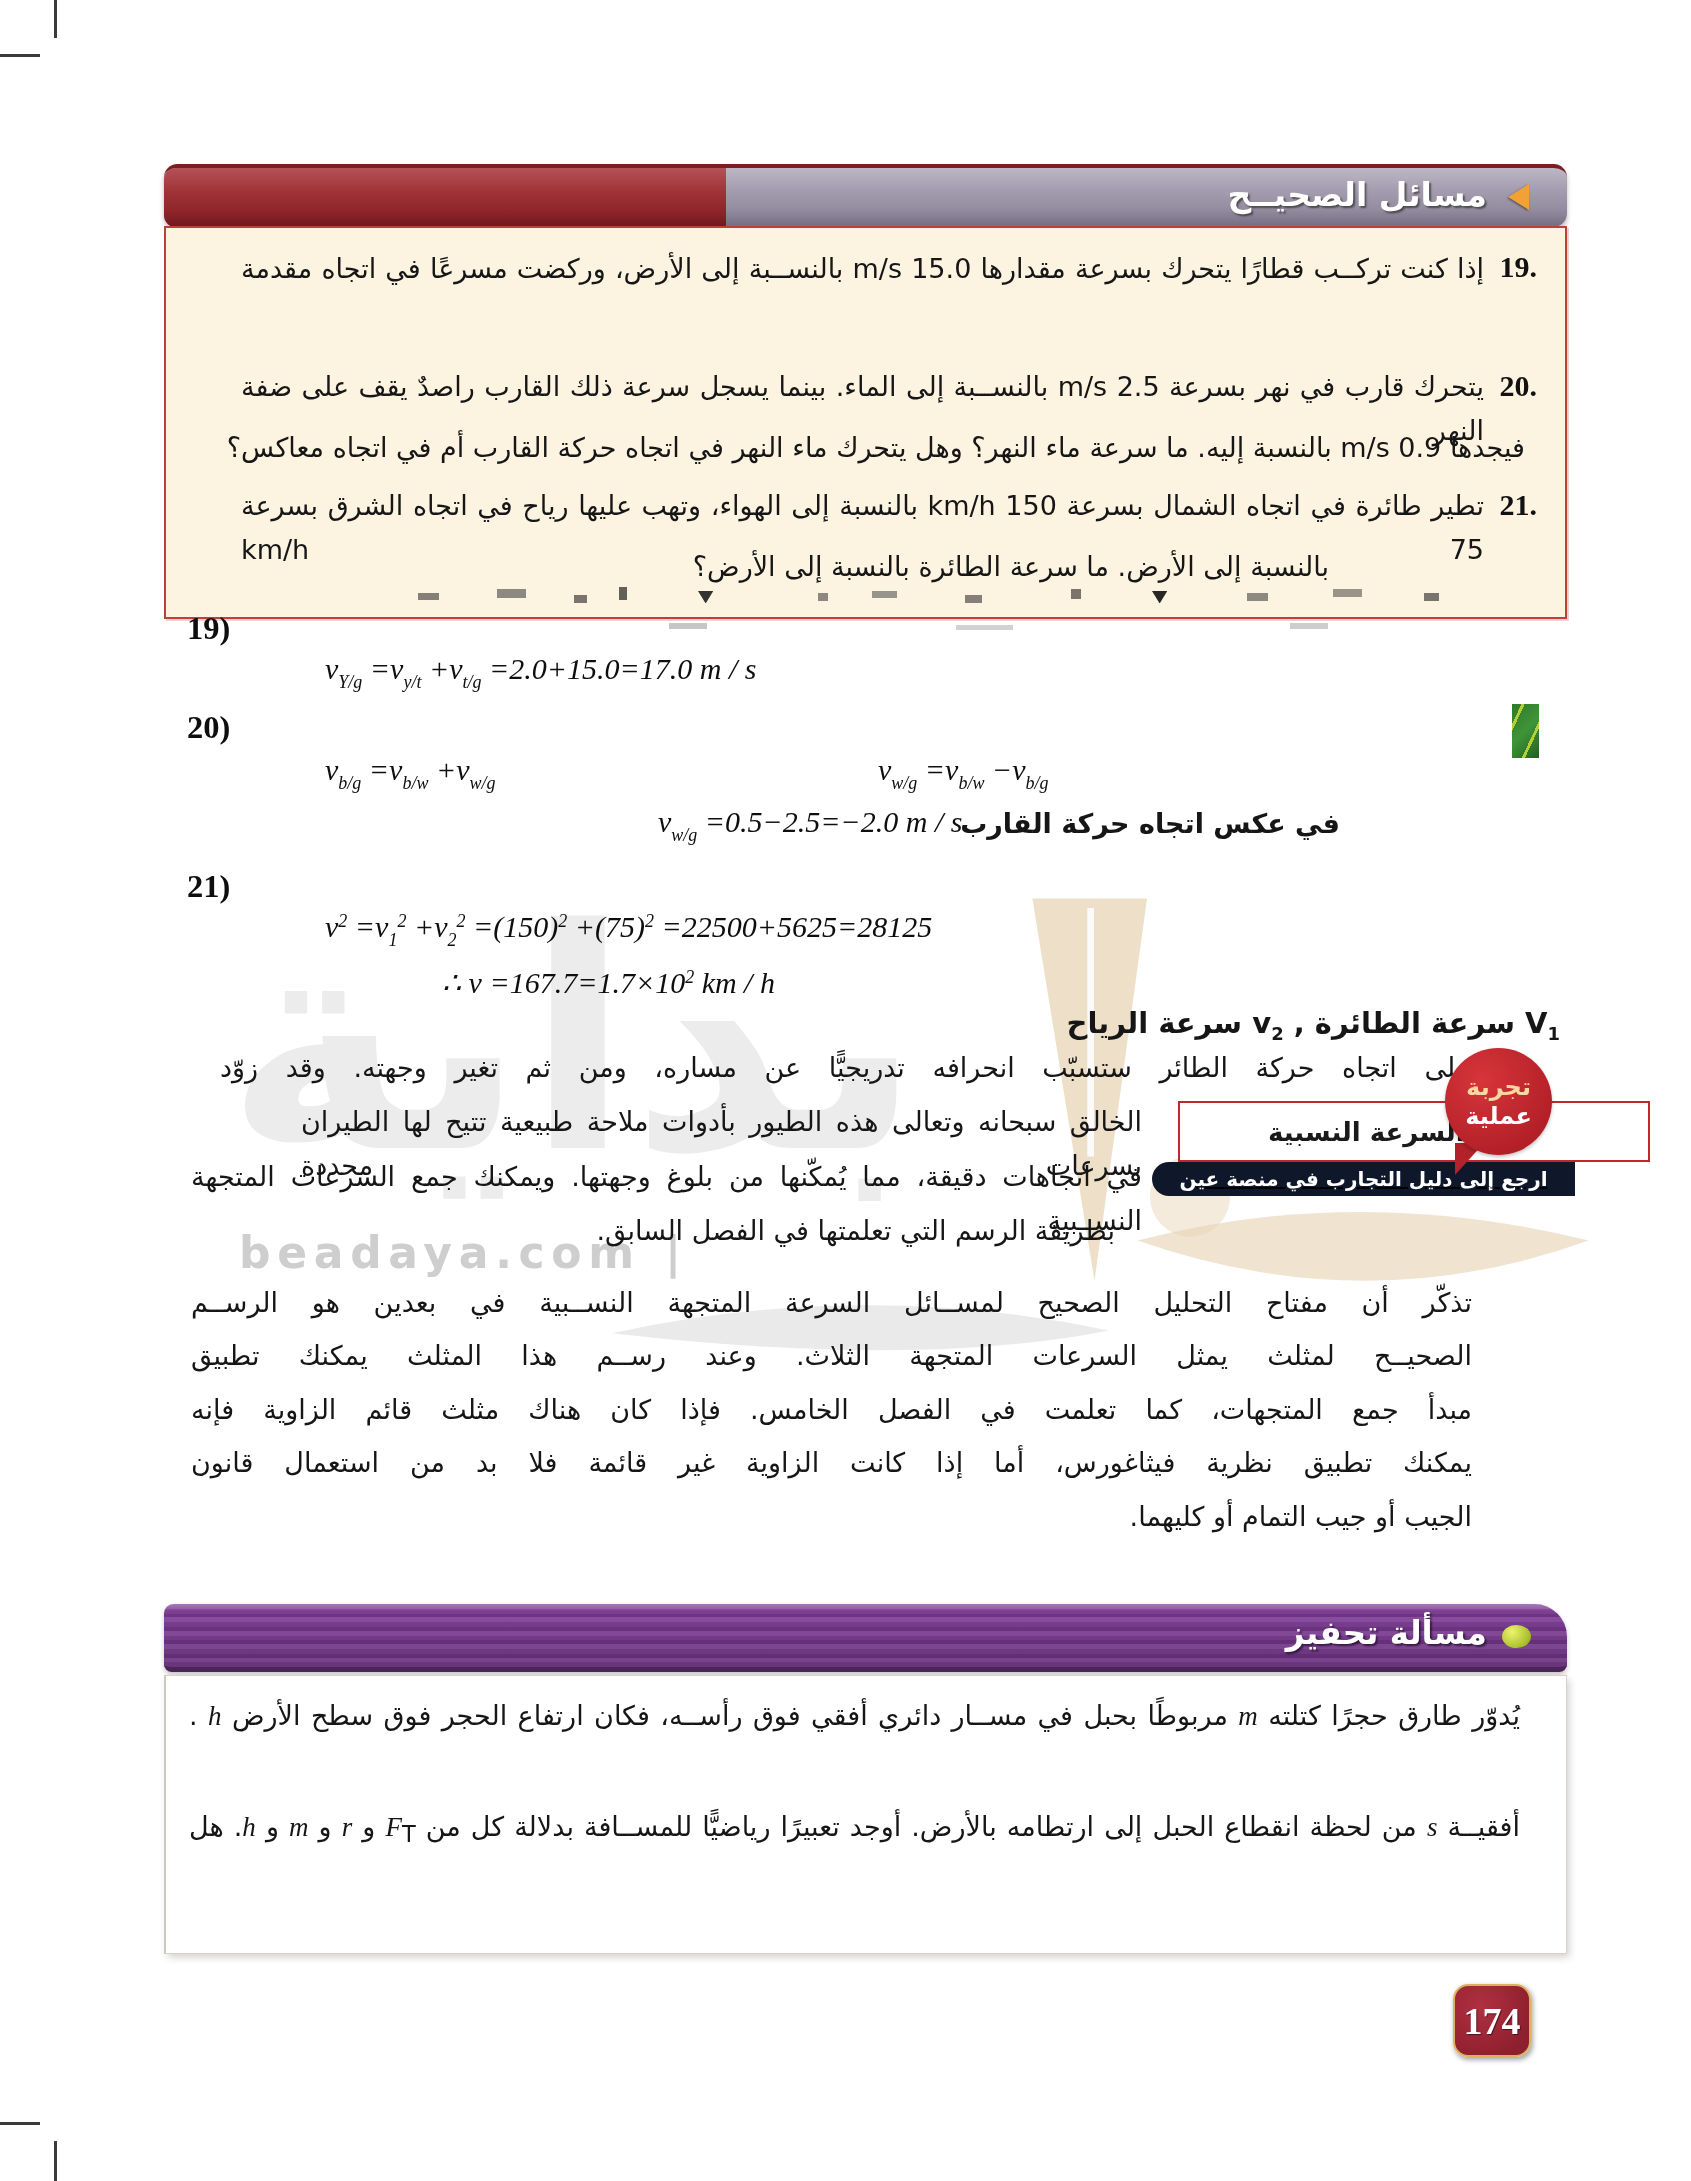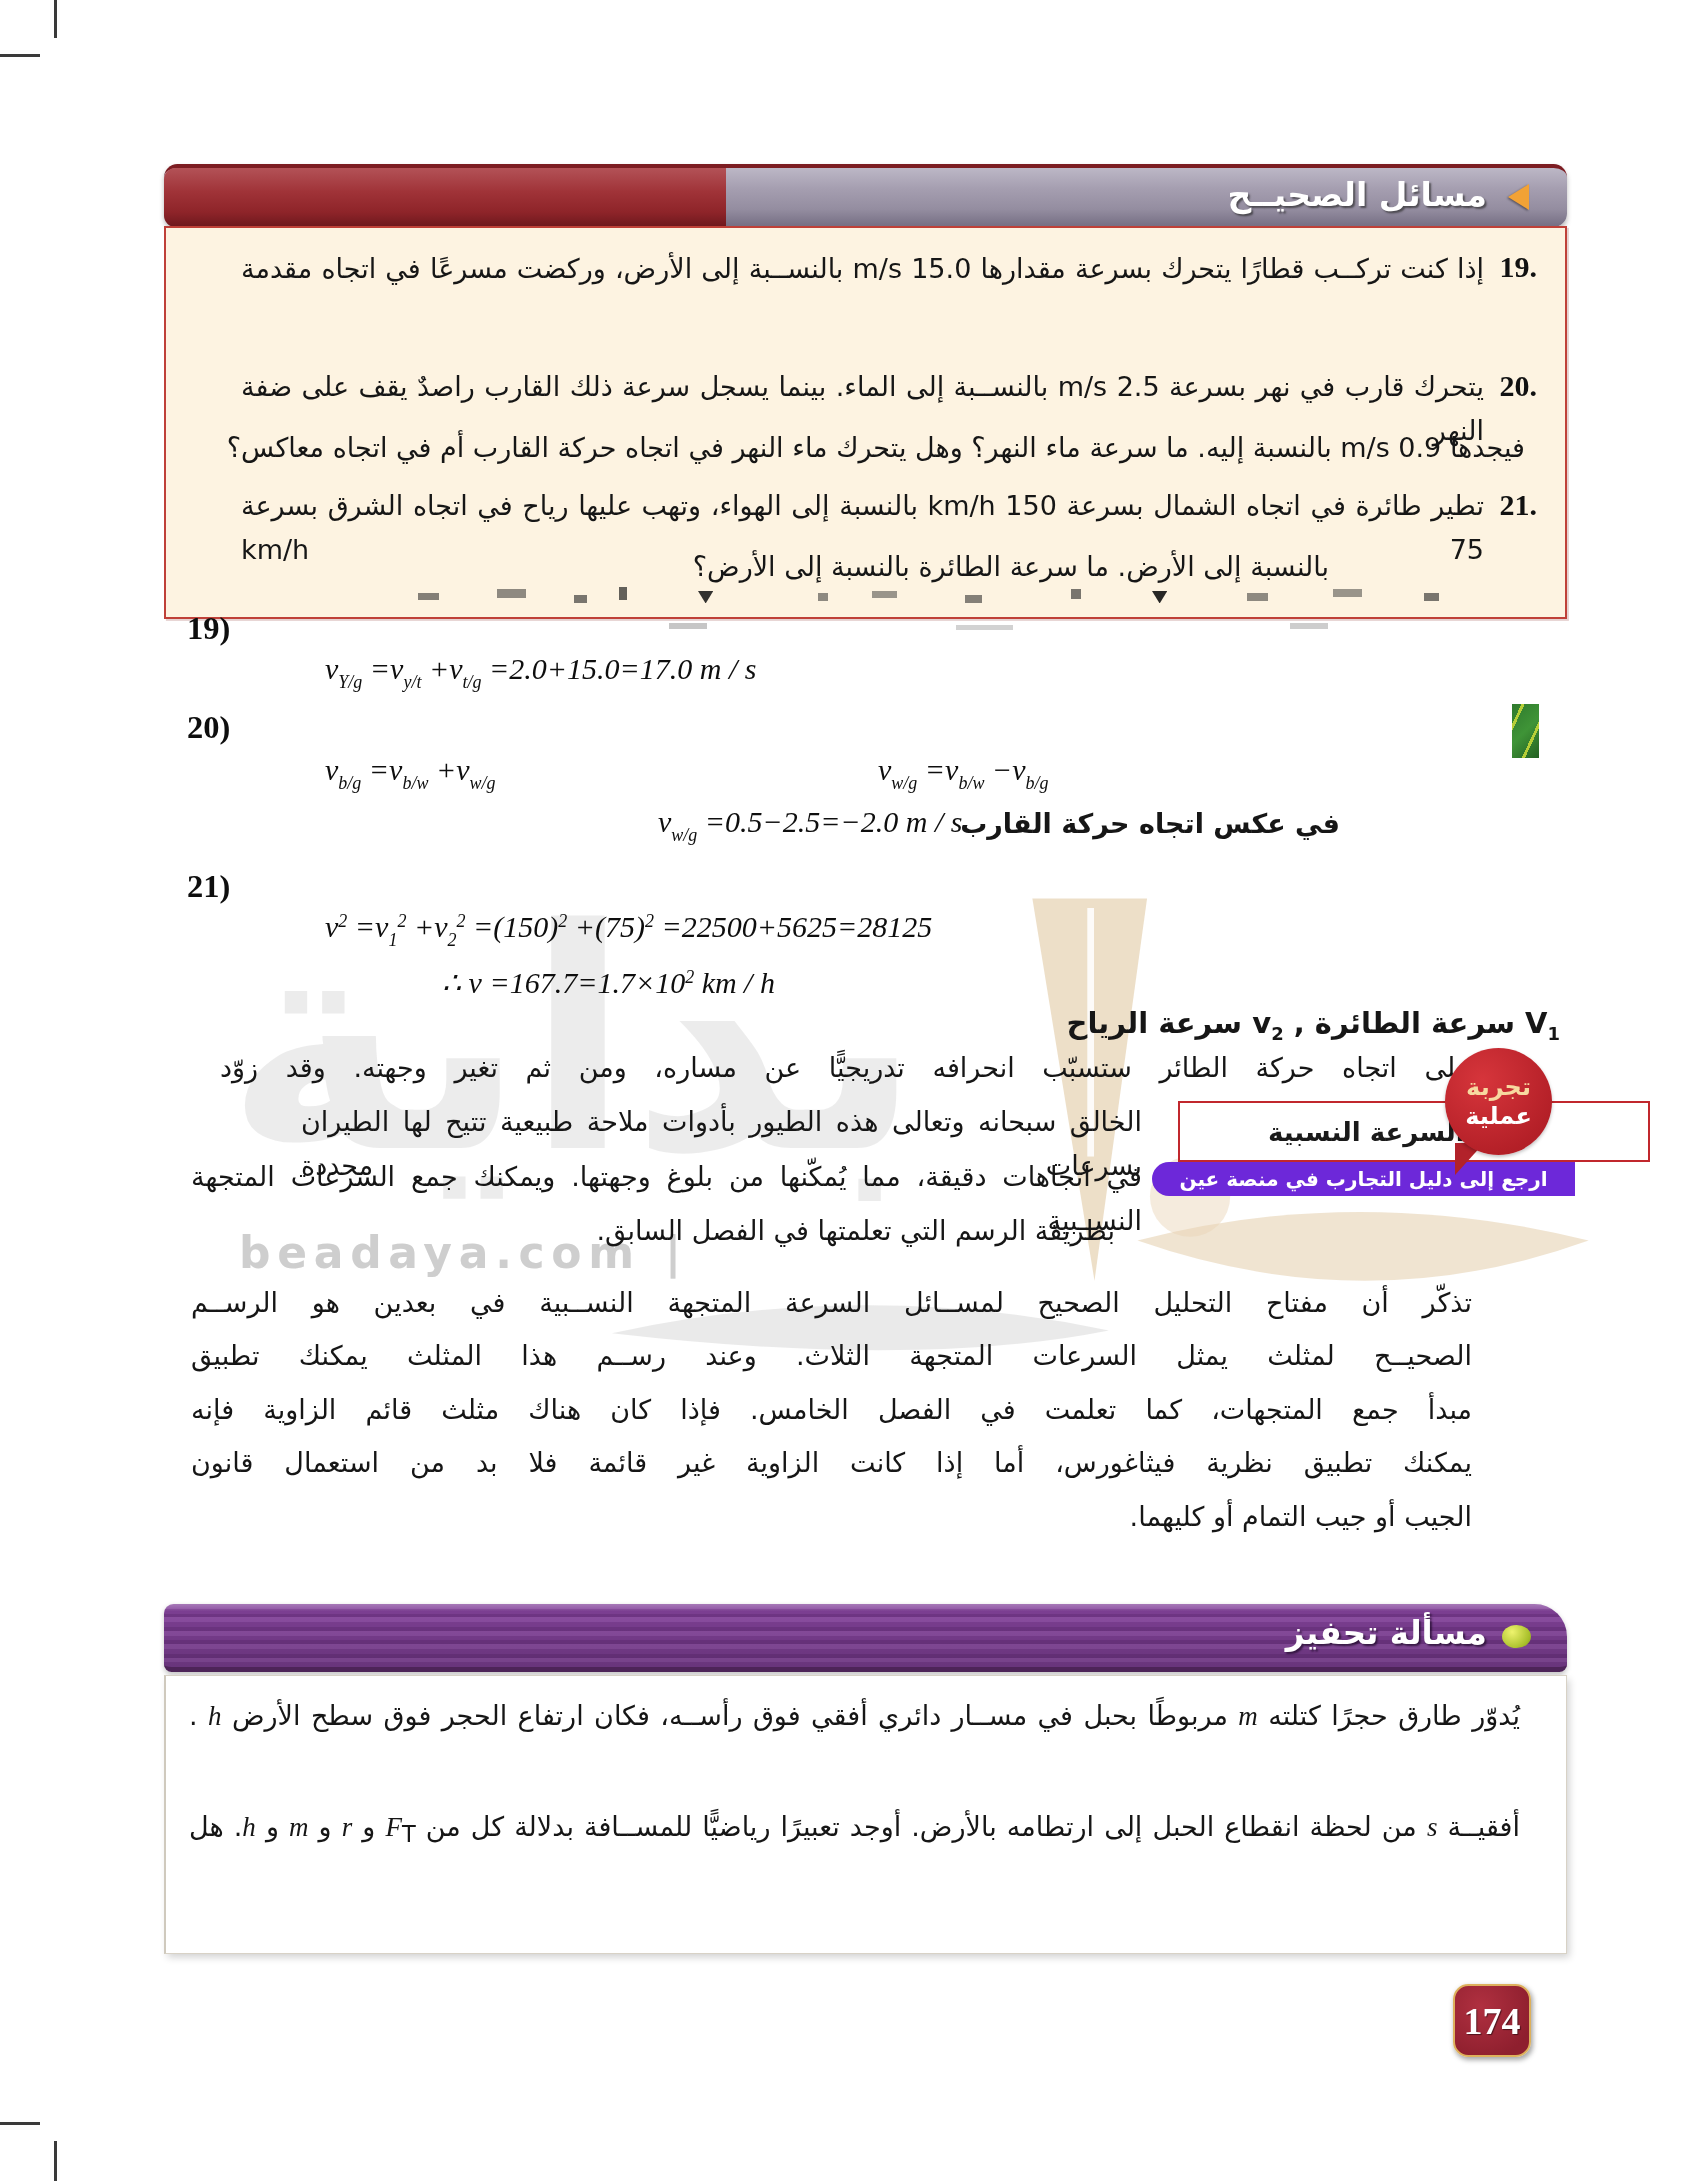--- a/index.html
+++ b/index.html
@@ -44,22 +44,22 @@
   
   .bubble{left:1445px;top:1048px;width:107px;height:107px;border-radius:50%;
         background:radial-gradient(circle at 35% 30%,#d6353b,#b31f27 75%);
         box-shadow:0 1.9px 3.8px rgba(0,0,0,.25);display:flex;flex-direction:column;
         align-items:center;justify-content:center;z-index:4;}
   .bubble-tail{left:1455px;top:1143px;width:0;height:0;border-right:29px solid transparent;
         border-top:32.5px solid #b2222a;z-index:3;}
   .sbox{left:1178px;top:1101px;width:472px;height:61px;background:#fff;border:2.9px solid #c1272d;
         box-sizing:border-box;display:flex;align-items:center;justify-content:center;
         padding-left:9.6px;padding-right:105px;z-index:2;}
-  .sstrip{left:1152px;top:1162px;width:423px;height:34px;background:#6d28d9;
-        border-radius:17px 0 0 17px;display:flex;align-items:center;justify-content:center;z-index:2;}
+  .sstrip{left:1152px;top:1162px;width:423px;height:34px;background:#0f172a;
+        border-radius:17px 0 0 17px;display:flex;align-items:center;justify-content:center;z-index:2;text-decoration:underline;}
   
   .cbar{left:164px;top:1604px;width:1403px;height:63px;
         background:linear-gradient(180deg,rgba(255,255,255,.25) 0%,rgba(255,255,255,0) 12%,rgba(0,0,0,.15) 100%),
         repeating-linear-gradient(180deg,#8a4da0 0 4.8px,#7b3e91 4.8px 9.6px,#6f3584 9.6px 13.4px);
         border-bottom:5.7px solid #4d2458;border-radius:9.6px 32.5px 7.6px 7.6px;
         box-shadow:0 2.9px 4.8px rgba(0,0,0,.22);}
   .cbar-title{position:absolute;right:80px;top:9.6px;font-size:32.5px;font-weight:bold;color:#fff;
         text-shadow:1.9px 1.9px 1.9px rgba(30,10,40,.7);direction:rtl;}
   .cbar-dot{position:absolute;right:36px;top:21px;width:29px;height:23px;border-radius:50%;
         background:radial-gradient(circle at 35% 30%,#eef36e,#a8bf2a 70%,#7f961e);}

